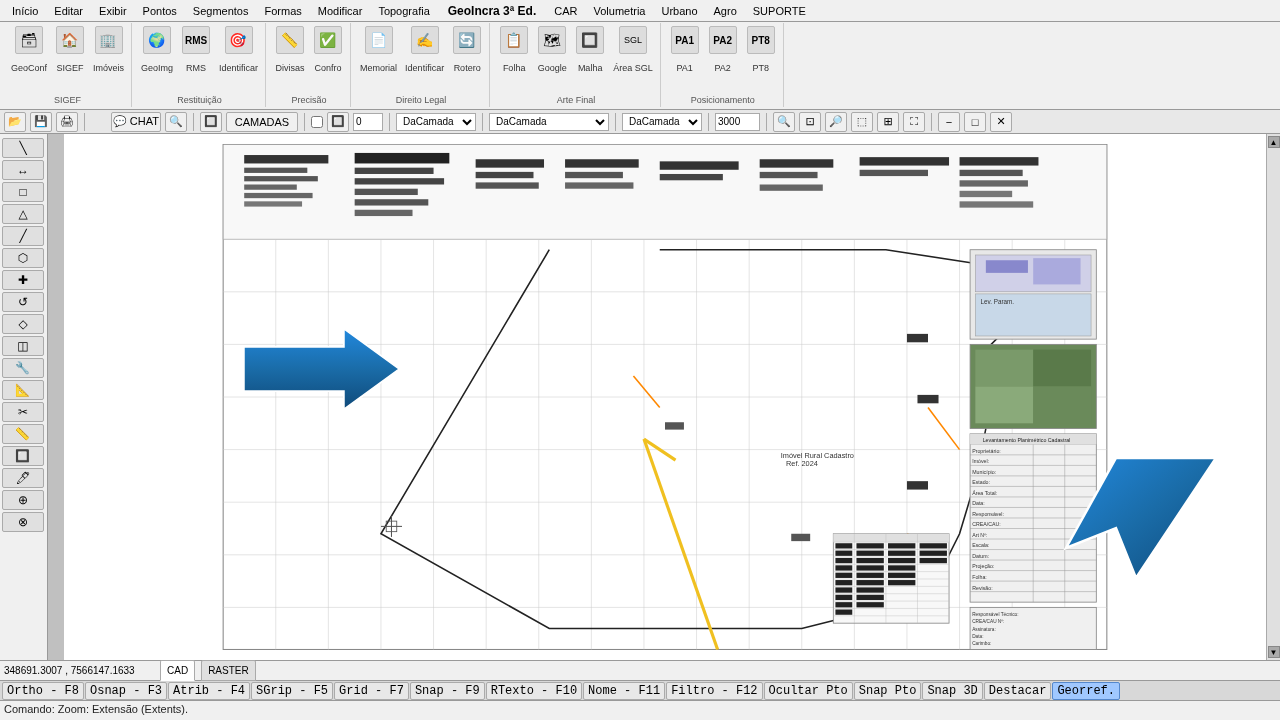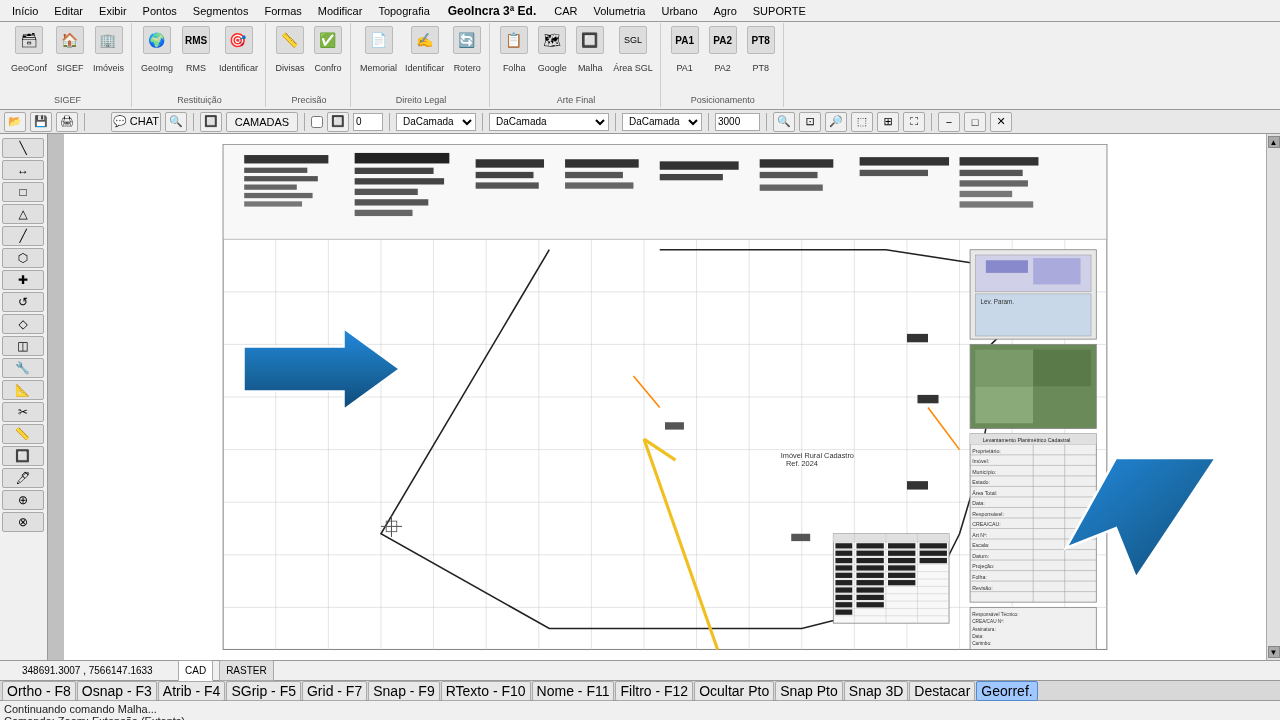--- a/index.html
+++ b/index.html
@@ -107,22 +107,23 @@
     }
 
     
     #shortcutbar {
       display: flex; align-items: center; background: #d8d8d8;
       border-top: 1px solid #999; height: 20px; padding: 0 2px; gap: 1px;
       font-size: 9px;
     }
     .shortcut-btn {
       padding: 1px 4px; border: 1px solid #aaa; background: #e8e8e8;
-      cursor: pointer; font-size: 14px; border-radius: 2px;
+      cursor: pointer; font-size: 12px; border-radius: 2px;
       white-space: nowrap;
+      font-family: Liberation Mono, monospace;
     }
     .shortcut-btn.active { background: #a0c8ff; border-color: #5588cc; }
   </style>
 </head>
 <body>
 
 <div id="menubar">
   <span class="menu-item">Início</span>
   <span class="menu-item">Editar</span>
   <span class="menu-item">Exibir</span>
@@ -572,21 +573,21 @@
   </div>
 
   <div id="right-panel">
     <div style="width:12px;height:12px;background:#aaa;border:1px solid #888;cursor:pointer;margin-bottom:2px;display:flex;align-items:center;justify-content:center;font-size:8px;">▲</div>
     <div style="flex:1;background:#d8d8d8;cursor:pointer;"></div>
     <div style="width:12px;height:12px;background:#aaa;border:1px solid #888;cursor:pointer;margin-top:2px;display:flex;align-items:center;justify-content:center;font-size:8px;">▼</div>
   </div>
 </div>
 
 <div id="statusbar">
-  <span style="font-size:10px;min-width:150px;margin-left:18px;">348691.3007 , 7566147.1633</span>
+  <span style="font-size:10px;min-width:150px;">348691.3007 , 7566147.1633</span>
   <span class="status-tab active">CAD</span>
   <span class="status-tab">RASTER</span>
 </div>
 
 <div id="shortcutbar">
   <span class="shortcut-btn">Ortho - F8</span>
   <span class="shortcut-btn">Osnap - F3</span>
   <span class="shortcut-btn">Atrib - F4</span>
   <span class="shortcut-btn">SGrip - F5</span>
   <span class="shortcut-btn">Grid - F7</span>
@@ -595,16 +596,15 @@
   <span class="shortcut-btn">Nome - F11</span>
   <span class="shortcut-btn">Filtro - F12</span>
   <span class="shortcut-btn">Ocultar Pto</span>
   <span class="shortcut-btn">Snap Pto</span>
   <span class="shortcut-btn">Snap 3D</span>
   <span class="shortcut-btn">Destacar</span>
   <span class="shortcut-btn active">Georref.</span>
 </div>
 
 <div id="commandline">
-  <div style="font-size:11px;color:#222;">Continuando comando Malha...</div>
   <div style="font-size:11px;color:#222;">Comando: Zoom: Extensão (Extents).</div>
 
 </div>
 
 </body></html>

